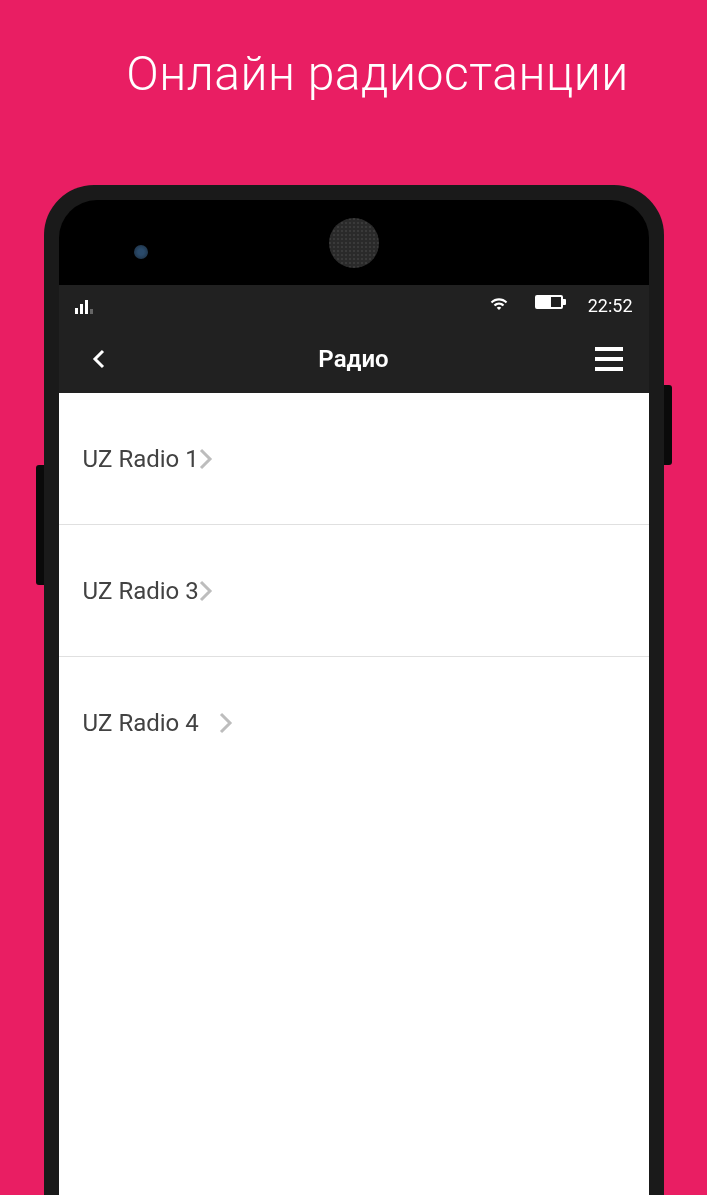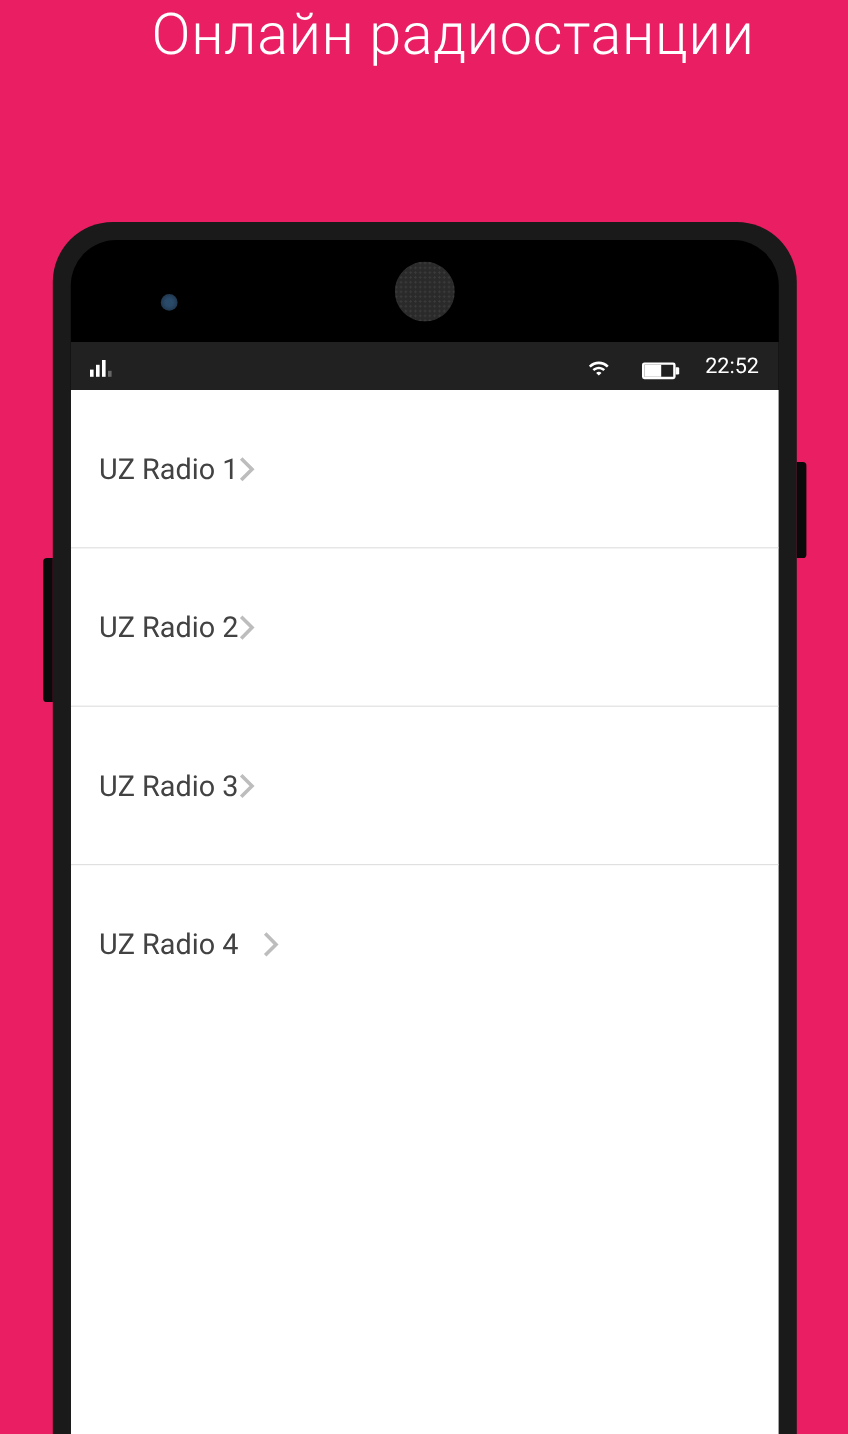--- a/index.html
+++ b/index.html
@@ -13,20 +13,21 @@
       background: #e91e63;
       font-family: -apple-system, BlinkMacSystemFont, 'Segoe UI', Roboto, Arial, sans-serif;
       overflow: hidden;
       position: relative;
     }
     .page-title {
       color: white;
       font-size: 48px;
       font-weight: 300;
       text-align: center;
+      padding-top: 45px;
       letter-spacing: 0.5px;
       margin-left: 48px;
     }
     .phone-frame {
       position: absolute;
       top: 185px;
       left: 50%;
       transform: translateX(-50%);
       width: 620px;
       height: 1100px;
@@ -99,21 +100,21 @@
       padding: 0 16px;
       color: white;
       font-size: 18px;
     }
     .status-left {
       display: flex;
       align-items: center;
     }
     .status-right {
       display: flex;
-      align-items: flex-end;
+      align-items: flex-start;
       gap: 25px;
     }
     .signal-icon {
       display: flex;
       align-items: flex-end;
       gap: 2px;
       height: 18px;
     }
     .signal-bar {
       width: 3px;
@@ -247,35 +248,42 @@
           <svg class="wifi-icon" viewBox="0 0 24 24" fill="white">
             <path d="M1 9l2 2c4.97-4.97 13.03-4.97 18 0l2-2C16.93 2.93 7.08 2.93 1 9zm8 8l3 3 3-3c-1.65-1.66-4.34-1.66-6 0zm-4-4l2 2c2.76-2.76 7.24-2.76 10 0l2-2C15.14 9.14 8.87 9.14 5 13z"></path>
           </svg>
           <div class="battery-icon">
             <div class="battery-fill"></div>
           </div>
           <span class="time">22:52</span>
         </div>
       </div>
 
+      <div class="app-bar">
+        <div class="back-button">
+          <svg width="16" height="24" viewBox="0 0 16 24" fill="none" stroke="white" stroke-width="3">
+            <polyline points="12,4 4,12 12,20"></polyline>
+          </svg>
+        </div>
+        <span class="app-title">Радио</span>
+        <div class="menu-button">
+          <div class="menu-line"></div>
+          <div class="menu-line"></div>
+          <div class="menu-line"></div>
+        </div>
+      </div>
 
       <div class="content">
         <div class="list-item">
           <span class="list-item-label">UZ Radio 1</span>
           <svg class="chevron" width="14" height="22" viewBox="0 0 14 22" fill="none" stroke="#bdbdbd" stroke-width="3">
             <polyline points="2,2 11,11 2,20"></polyline>
           </svg>
         </div>
         <div class="list-item">
-          <span class="list-item-label">UZ Radio 2</span>
-          <svg class="chevron" width="14" height="22" viewBox="0 0 14 22" fill="none" stroke="#bdbdbd" stroke-width="3">
-            <polyline points="2,2 11,11 2,20"></polyline>
-          </svg>
-        </div>
-        <div class="list-item">
           <span class="list-item-label">UZ Radio 3</span>
           <svg class="chevron" width="14" height="22" viewBox="0 0 14 22" fill="none" stroke="#bdbdbd" stroke-width="3">
             <polyline points="2,2 11,11 2,20"></polyline>
           </svg>
         </div>
         <div class="list-item">
           <span class="list-item-label">UZ Radio 4</span>
           <svg class="chevron" width="14" height="22" viewBox="0 0 14 22" fill="none" stroke="#bdbdbd" stroke-width="3">
             <polyline points="2,2 11,11 2,20"></polyline>
           </svg>

